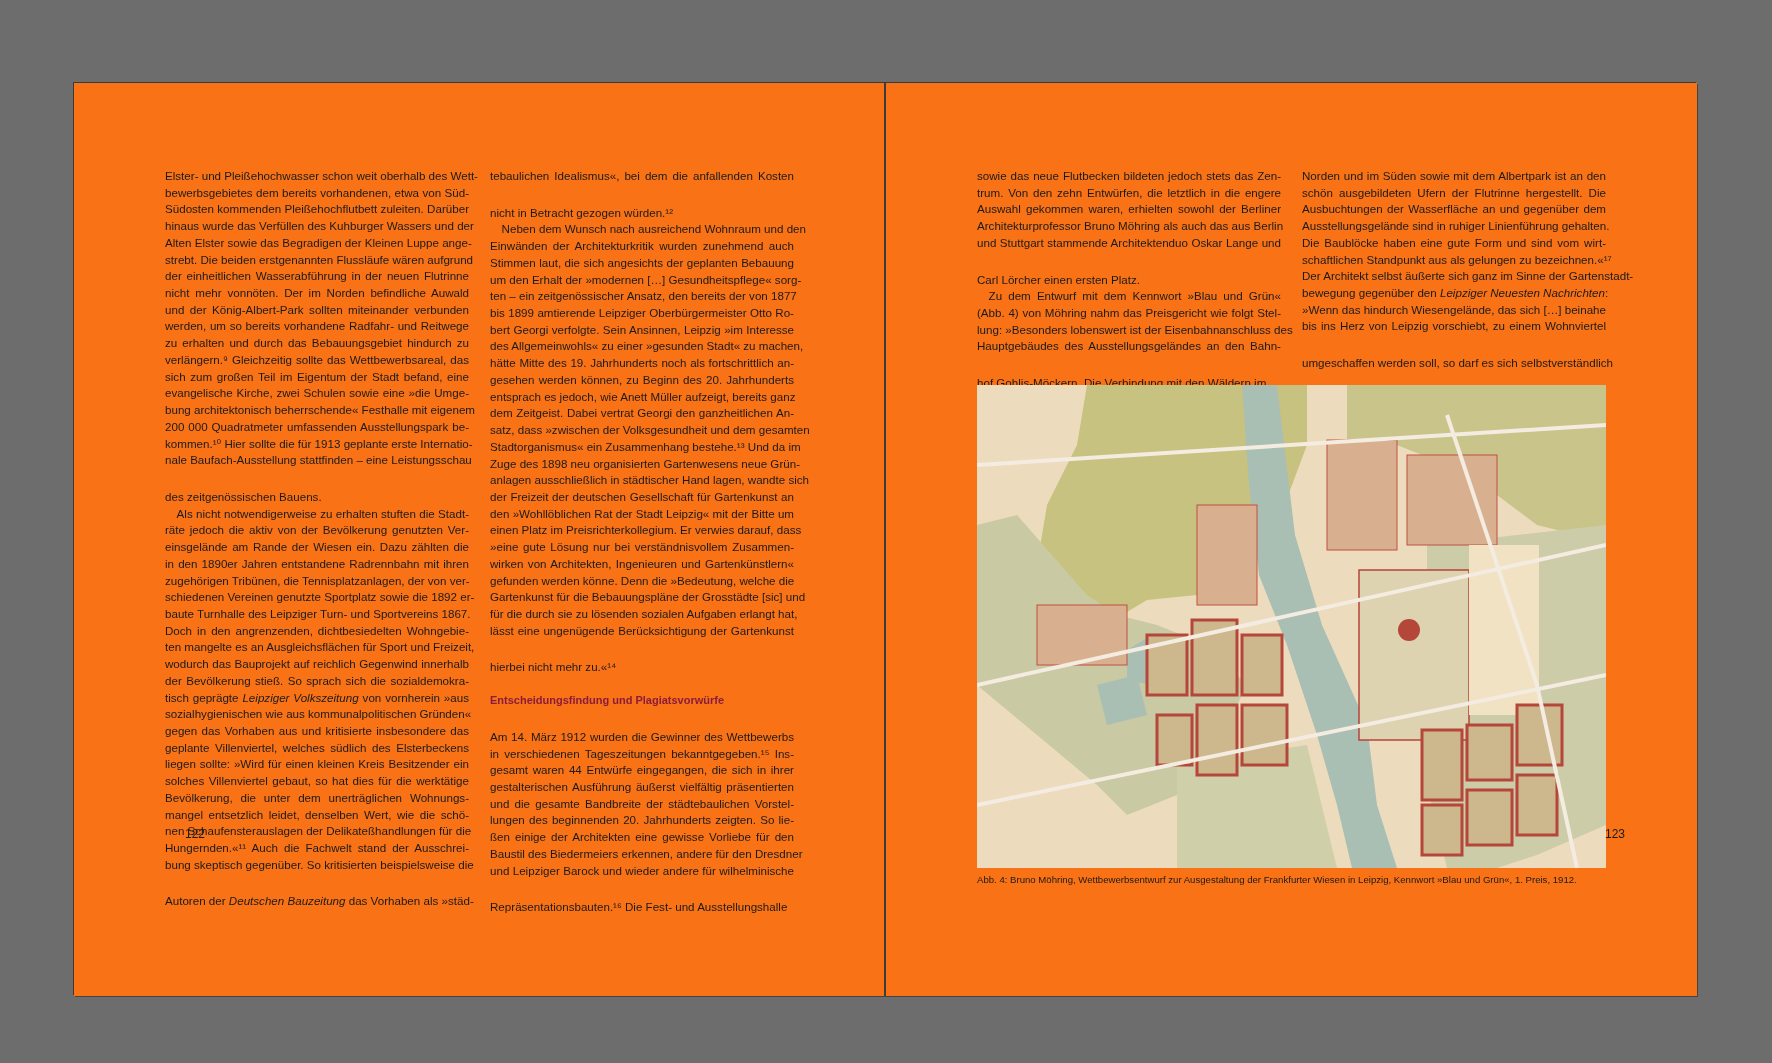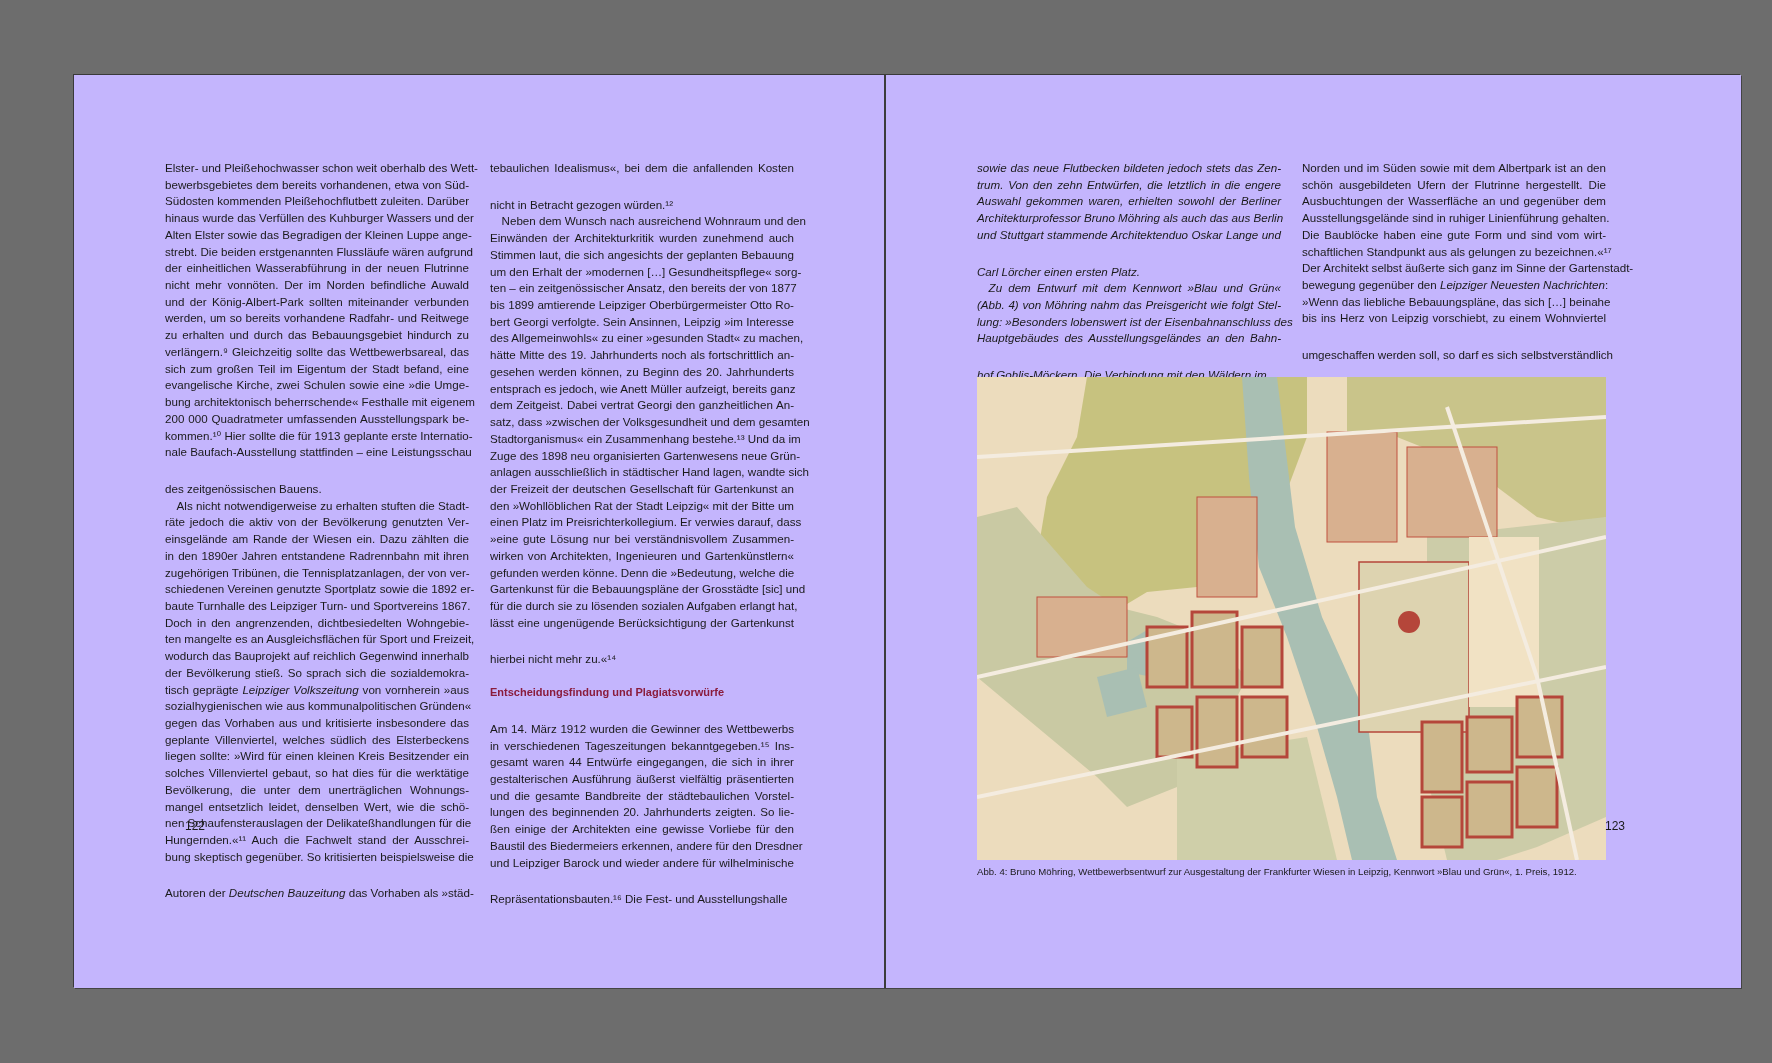--- a/index.html
+++ b/index.html
@@ -5,25 +5,24 @@
   html, body { margin: 0; padding: 0; }
   body {
     width: 1772px; height: 1063px;
     background: #6d6d6d;
     position: relative;
     overflow: hidden;
     font-family: "Liberation Sans", "DejaVu Sans", sans-serif;
   }
   .spread {
     position: absolute;
-    left: 74px; top: 75px;
+    left: 74px; top: 83px;
     width: 1623px; height: 913px;
-    background: #c4b5fd;
+    background: #f97316;
     box-shadow: -1px -1px 0 #3a3a3a, 1px 1px 0 #444;
-    padding-left: 44px;
   }
   .spine {
     position: absolute;
     left: 810px; top: 0; width: 2px; height: 913px;
     background: #3c3c3c;
   }
   .col {
     position: absolute;
     width: 304px;
     font-size: 11.6px;
@@ -156,21 +155,21 @@
         <span class="line">und die gesamte Bandbreite der städtebaulichen Vorstel-</span>
         <span class="line">lungen des beginnenden 20. Jahrhunderts zeigten. So lie-</span>
         <span class="line">ßen einige der Architekten eine gewisse Vorliebe für den</span>
         <span class="line">Baustil des Biedermeiers erkennen, andere für den Dresdner</span>
         <span class="line">und Leipziger Barock und wieder andere für wilhelminische</span>
         <span class="line last">Repräsentationsbauten.¹⁶ Die Fest- und Ausstellungshalle</span>
       </div>
   </div>
   <div class="page-num" style="left:91px; top:744px;">122</div>
 
-  <div class="col" id="col3" style="left:903px; top:85px;font-style:italic;">
+  <div class="col" id="col3" style="left:903px; top:85px;">
       <span class="line">sowie das neue Flutbecken bildeten jedoch stets das Zen-</span>
       <span class="line">trum. Von den zehn Entwürfen, die letztlich in die engere</span>
       <span class="line">Auswahl gekommen waren, erhielten sowohl der Berliner</span>
       <span class="line">Architekturprofessor Bruno Möhring als auch das aus Berlin</span>
       <span class="line">und Stuttgart stammende Architektenduo Oskar Lange und</span>
       <span class="line last">Carl Lörcher einen ersten Platz.</span>
       <span class="line"> Zu dem Entwurf mit dem Kennwort »Blau und Grün«</span>
       <span class="line">(Abb. 4) von Möhring nahm das Preisgericht wie folgt Stel-</span>
       <span class="line">lung: »Besonders lobenswert ist der Eisenbahnanschluss des</span>
       <span class="line">Hauptgebäudes des Ausstellungsgeländes an den Bahn-</span>
@@ -178,21 +177,21 @@
     </div>
   <div class="col" id="col4" style="left:1228px; top:85px;">
       <span class="line">Norden und im Süden sowie mit dem Albertpark ist an den</span>
       <span class="line">schön ausgebildeten Ufern der Flutrinne hergestellt. Die</span>
       <span class="line">Ausbuchtungen der Wasserfläche an und gegenüber dem</span>
       <span class="line">Ausstellungsgelände sind in ruhiger Linienführung gehalten.</span>
       <span class="line">Die Baublöcke haben eine gute Form und sind vom wirt-</span>
       <span class="line">schaftlichen Standpunkt aus als gelungen zu bezeichnen.«¹⁷</span>
       <span class="line">Der Architekt selbst äußerte sich ganz im Sinne der Gartenstadt-</span>
       <span class="line">bewegung gegenüber den <i>Leipziger Neuesten Nachrichten</i>:</span>
-      <span class="line">»Wenn das liebliche Bebauungspläne, das sich […] beinahe</span>
+      <span class="line">»Wenn das hindurch Wiesengelände, das sich […] beinahe</span>
       <span class="line">bis ins Herz von Leipzig vorschiebt, zu einem Wohnviertel</span>
       <span class="line last">umgeschaffen werden soll, so darf es sich selbstverständlich</span>
     </div>
 
   <div class="figure">
     <svg width="629" height="483" viewBox="0 0 629 483">
       <rect x="0" y="0" width="629" height="483" fill="#ecdcbd"></rect>
 
       <path d="M110 0 L330 0 L330 60 L300 140 L250 190 L220 210 L170 215 L120 245 L70 215 L60 180 L70 120 L100 60 Z" fill="#c7c27f"></path>
       <path d="M370 0 L629 0 L629 140 L600 150 L560 140 L520 110 L470 80 L420 60 L370 60 Z" fill="#c9c48a"></path>

